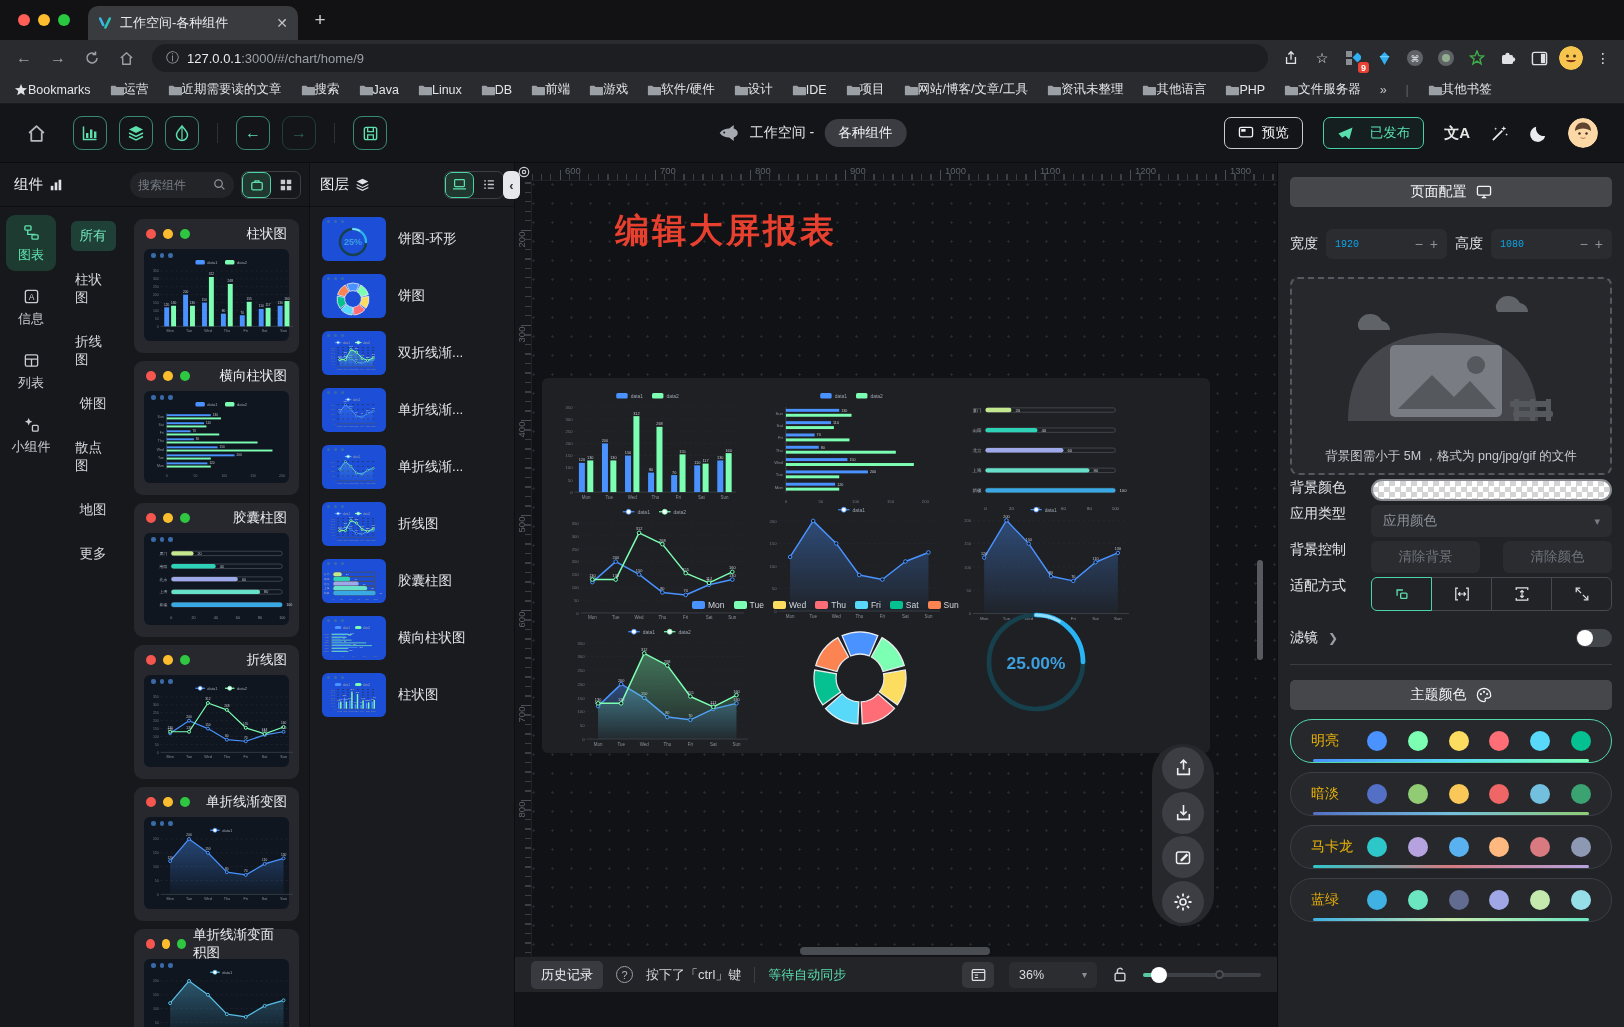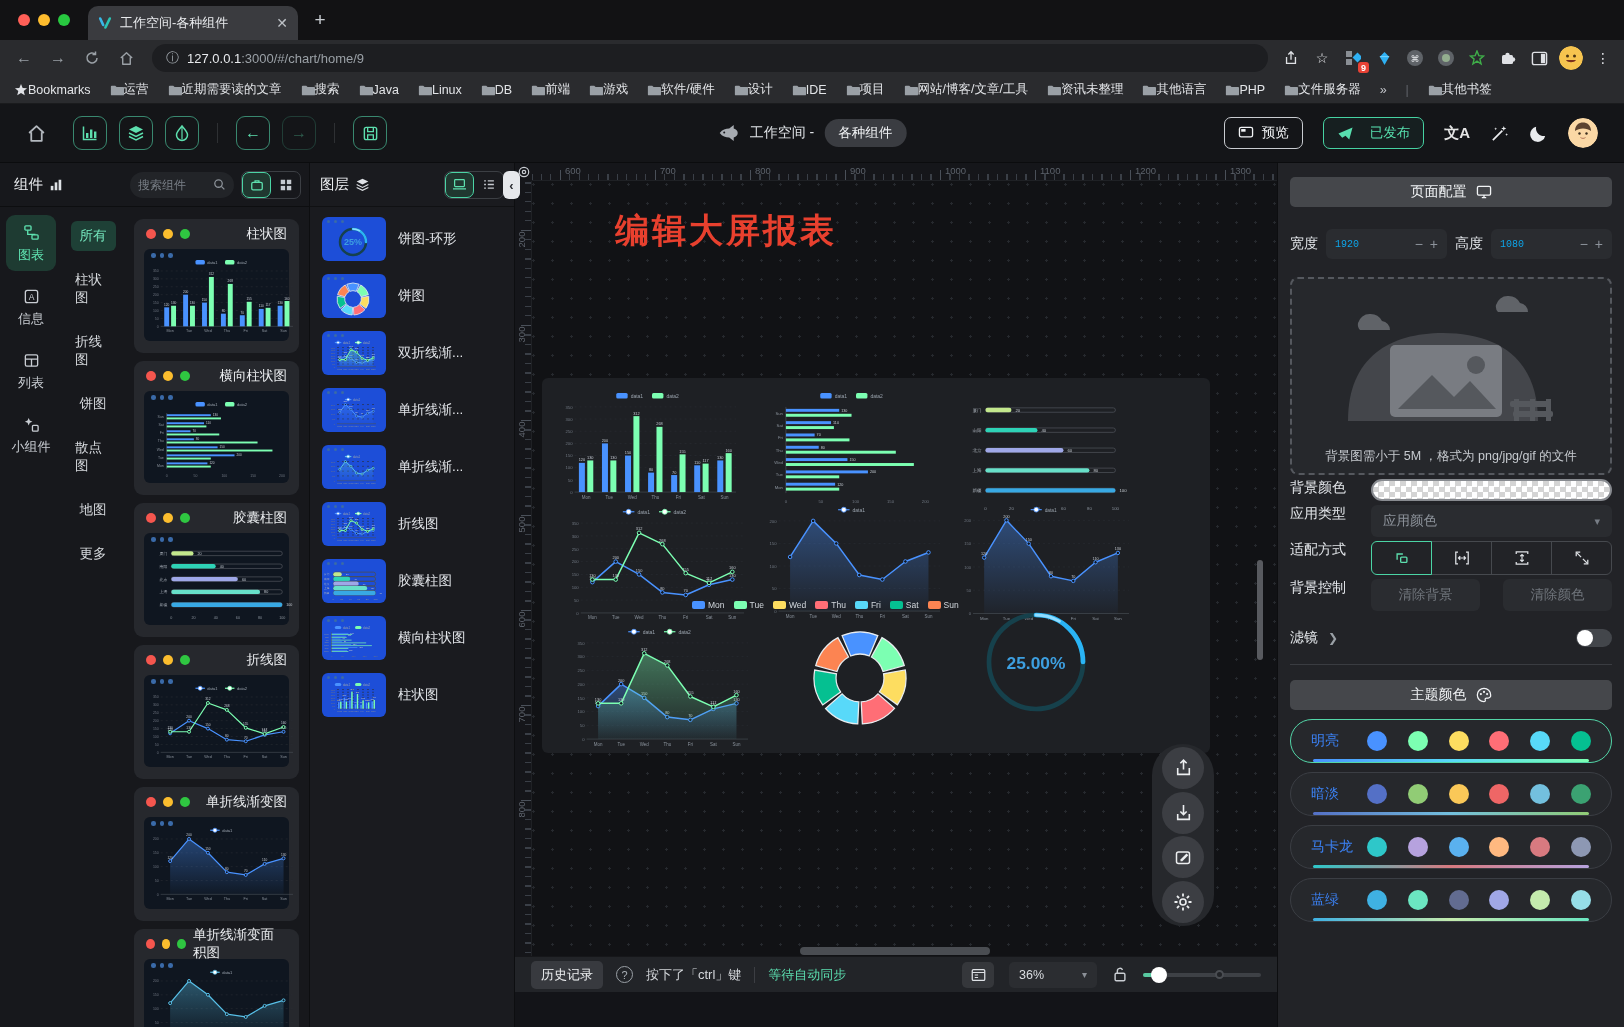--- a/index.html
+++ b/index.html
@@ -160,21 +160,21 @@
   .adapt-cell:last-child{border-radius:0 6px 6px 0}
   .adapt-cell.sel{border-color:#4bd4a5;color:#5ddfae;position:relative;z-index:1}
   .filter-row{display:flex;align-items:center;gap:10px;margin-top:18px;color:#e3e6ea}
   .filter-chev{color:#9aa0a6;font-size:12px}
   .toggle{margin-left:auto;width:36px;height:18px;border-radius:9px;background:#43464b;position:relative}
   .toggle .tknob{position:absolute;left:1px;top:1px;width:16px;height:16px;border-radius:50%;background:#fff}
   .cfg-div{height:1px;background:#3a3c41;margin:17px 0 15px}
   .theme-row{height:44px;border:1px solid #3b3e44;border-radius:22px;background:#26282c;display:flex;align-items:center;
     padding:0 20px;margin-top:9px;position:relative;overflow:hidden}
   .theme-row.sel{border-color:#53d6a8}
-  .theme-label{width:56px;color:#3b82f6;flex:0 0 56px}
+  .theme-label{width:56px;color:#eab308;flex:0 0 56px}
   .theme-dots{flex:1;display:flex;justify-content:space-between;align-items:center}
   .t-dot{width:20px;height:20px;border-radius:50%}
   .theme-underline{position:absolute;left:22px;right:22px;bottom:0;height:3px;border-radius:2px}
 
   svg{display:block}
   text{font-family:"Liberation Sans","DejaVu Sans",sans-serif}
 </style>
 </head>
 <body>
 
@@ -1968,20 +1968,26 @@
 
     <div class="cfg-row">
       <span class="cfg-label">应用类型</span>
       <div class="selectbox">
         <span>应用颜色</span>
         <span class="chev">▾</span>
       </div>
     </div>
 
     <div class="cfg-row">
+      <span class="cfg-label">背景控制</span>
+      <div class="clear-btn">清除背景</div>
+      <div class="clear-btn">清除颜色</div>
+    </div>
+
+    <div class="cfg-row">
       <span class="cfg-label">适配方式</span>
       <div class="adapt">
         <div class="adapt-cell sel">
           <svg width="16" height="16" viewBox="0 0 18 18">
               <path d="M3.5 11V4.5H10" stroke="#5ddfae" stroke-width="1.5" fill="none"></path>
               <rect x="7.5" y="8" width="7" height="6" rx="1" stroke="#5ddfae" stroke-width="1.5" fill="none"></rect>
             </svg>
         </div>
         <div class="adapt-cell">
           <svg width="16" height="16" viewBox="0 0 18 18">
@@ -1995,26 +2001,20 @@
               <path d="M9 5v8M7 7l2-2 2 2M7 11l2 2 2-2" stroke="#dfe2e6" stroke-width="1.3" fill="none"></path>
             </svg>
         </div>
         <div class="adapt-cell">
           <svg width="16" height="16" viewBox="0 0 18 18">
               <path d="M2.5 7V2.5H7M15.5 11v4.5H11" stroke="#dfe2e6" stroke-width="1.4" fill="none"></path>
               <path d="M3.5 3.5L8 8M14.5 14.5L10 10" stroke="#dfe2e6" stroke-width="1.4"></path>
             </svg>
         </div>
       </div>
-    </div>
-
-    <div class="cfg-row">
-      <span class="cfg-label">背景控制</span>
-      <div class="clear-btn">清除背景</div>
-      <div class="clear-btn">清除颜色</div>
     </div>
 
     <div class="filter-row">
       <span>滤镜</span>
       <span class="filter-chev">❯</span>
       <div class="toggle">
           <span class="tknob"></span>
         </div>
     </div>
 

